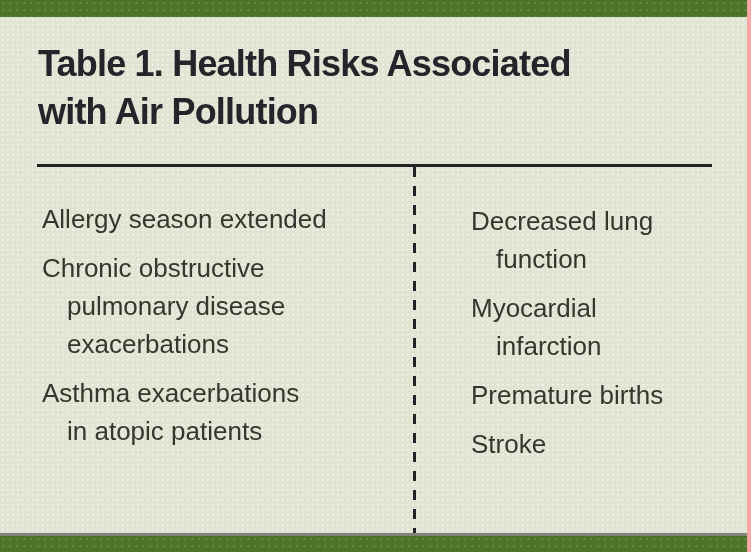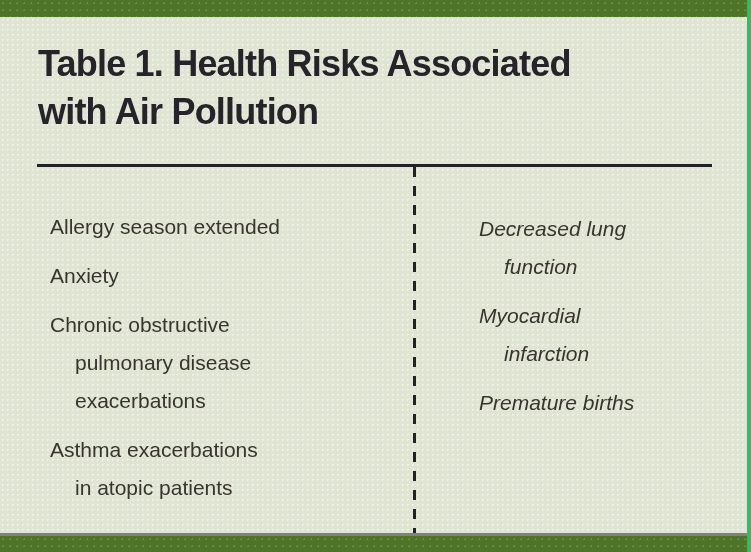--- a/index.html
+++ b/index.html
@@ -5,21 +5,21 @@
   html, body {
     margin: 0;
     padding: 0;
     background: #ffffff;
     font-family: "Liberation Sans", sans-serif;
   }
   .page {
     position: relative;
     width: 751px;
     height: 552px;
-    background: #22c55e;
+    background: #fca5a5;
     overflow: hidden;
   }
   
   .card {
     position: absolute;
     left: 0;
     top: 0;
     width: 747px;
     height: 552px;
   }
@@ -91,37 +91,36 @@
     background: repeating-linear-gradient(
       180deg,
       var(--rule-dark, #232126) 0px,
       var(--rule-dark, #232126) 10px,
       transparent 10px,
       transparent 19px
     );
   }
   .col {
     position: absolute;
-    margin: 12px;
+    margin: 4px;
     padding: 0;
     list-style: none;
-    font-size: 21px;
+    font-size: 26px;
     line-height: 38px;
     color: var(--text-body, #38342e);
   }
   .col-left {
     left: 38px;
     top: 196px;
     width: 370px;
   }
   .col-right {
     left: 467px;
     top: 198px;
     width: 280px;
-    font-style: italic;
   }
   .col li {
     white-space: pre-line;
     padding-left: 25px;
     text-indent: -25px;
     margin: 0 0 11px 0;
   }
 </style>
 </head>
 <body>
@@ -132,32 +131,32 @@
     <div class="card-bg"></div>
 
     <h2 class="title">Table 1. Health Risks Associated
 with Air Pollution</h2>
 
     <div class="hrule"></div>
     <div class="vdash"></div>
 
     <ul class="col col-left">
       <li>Allergy season extended</li>
-      <li>Anxiety</li>
       <li>Chronic obstructive
 pulmonary disease
 exacerbations</li>
       <li>Asthma exacerbations
 in atopic patients</li>
     </ul>
 
     <ul class="col col-right">
       <li>Decreased lung
 function</li>
       <li>Myocardial
 infarction</li>
       <li>Premature births</li>
+      <li>Stroke</li>
     </ul>
 
     <div class="gray-line"></div>
     <div class="bar-bottom"></div>
   </div>
 </div>
 
 </body></html>

